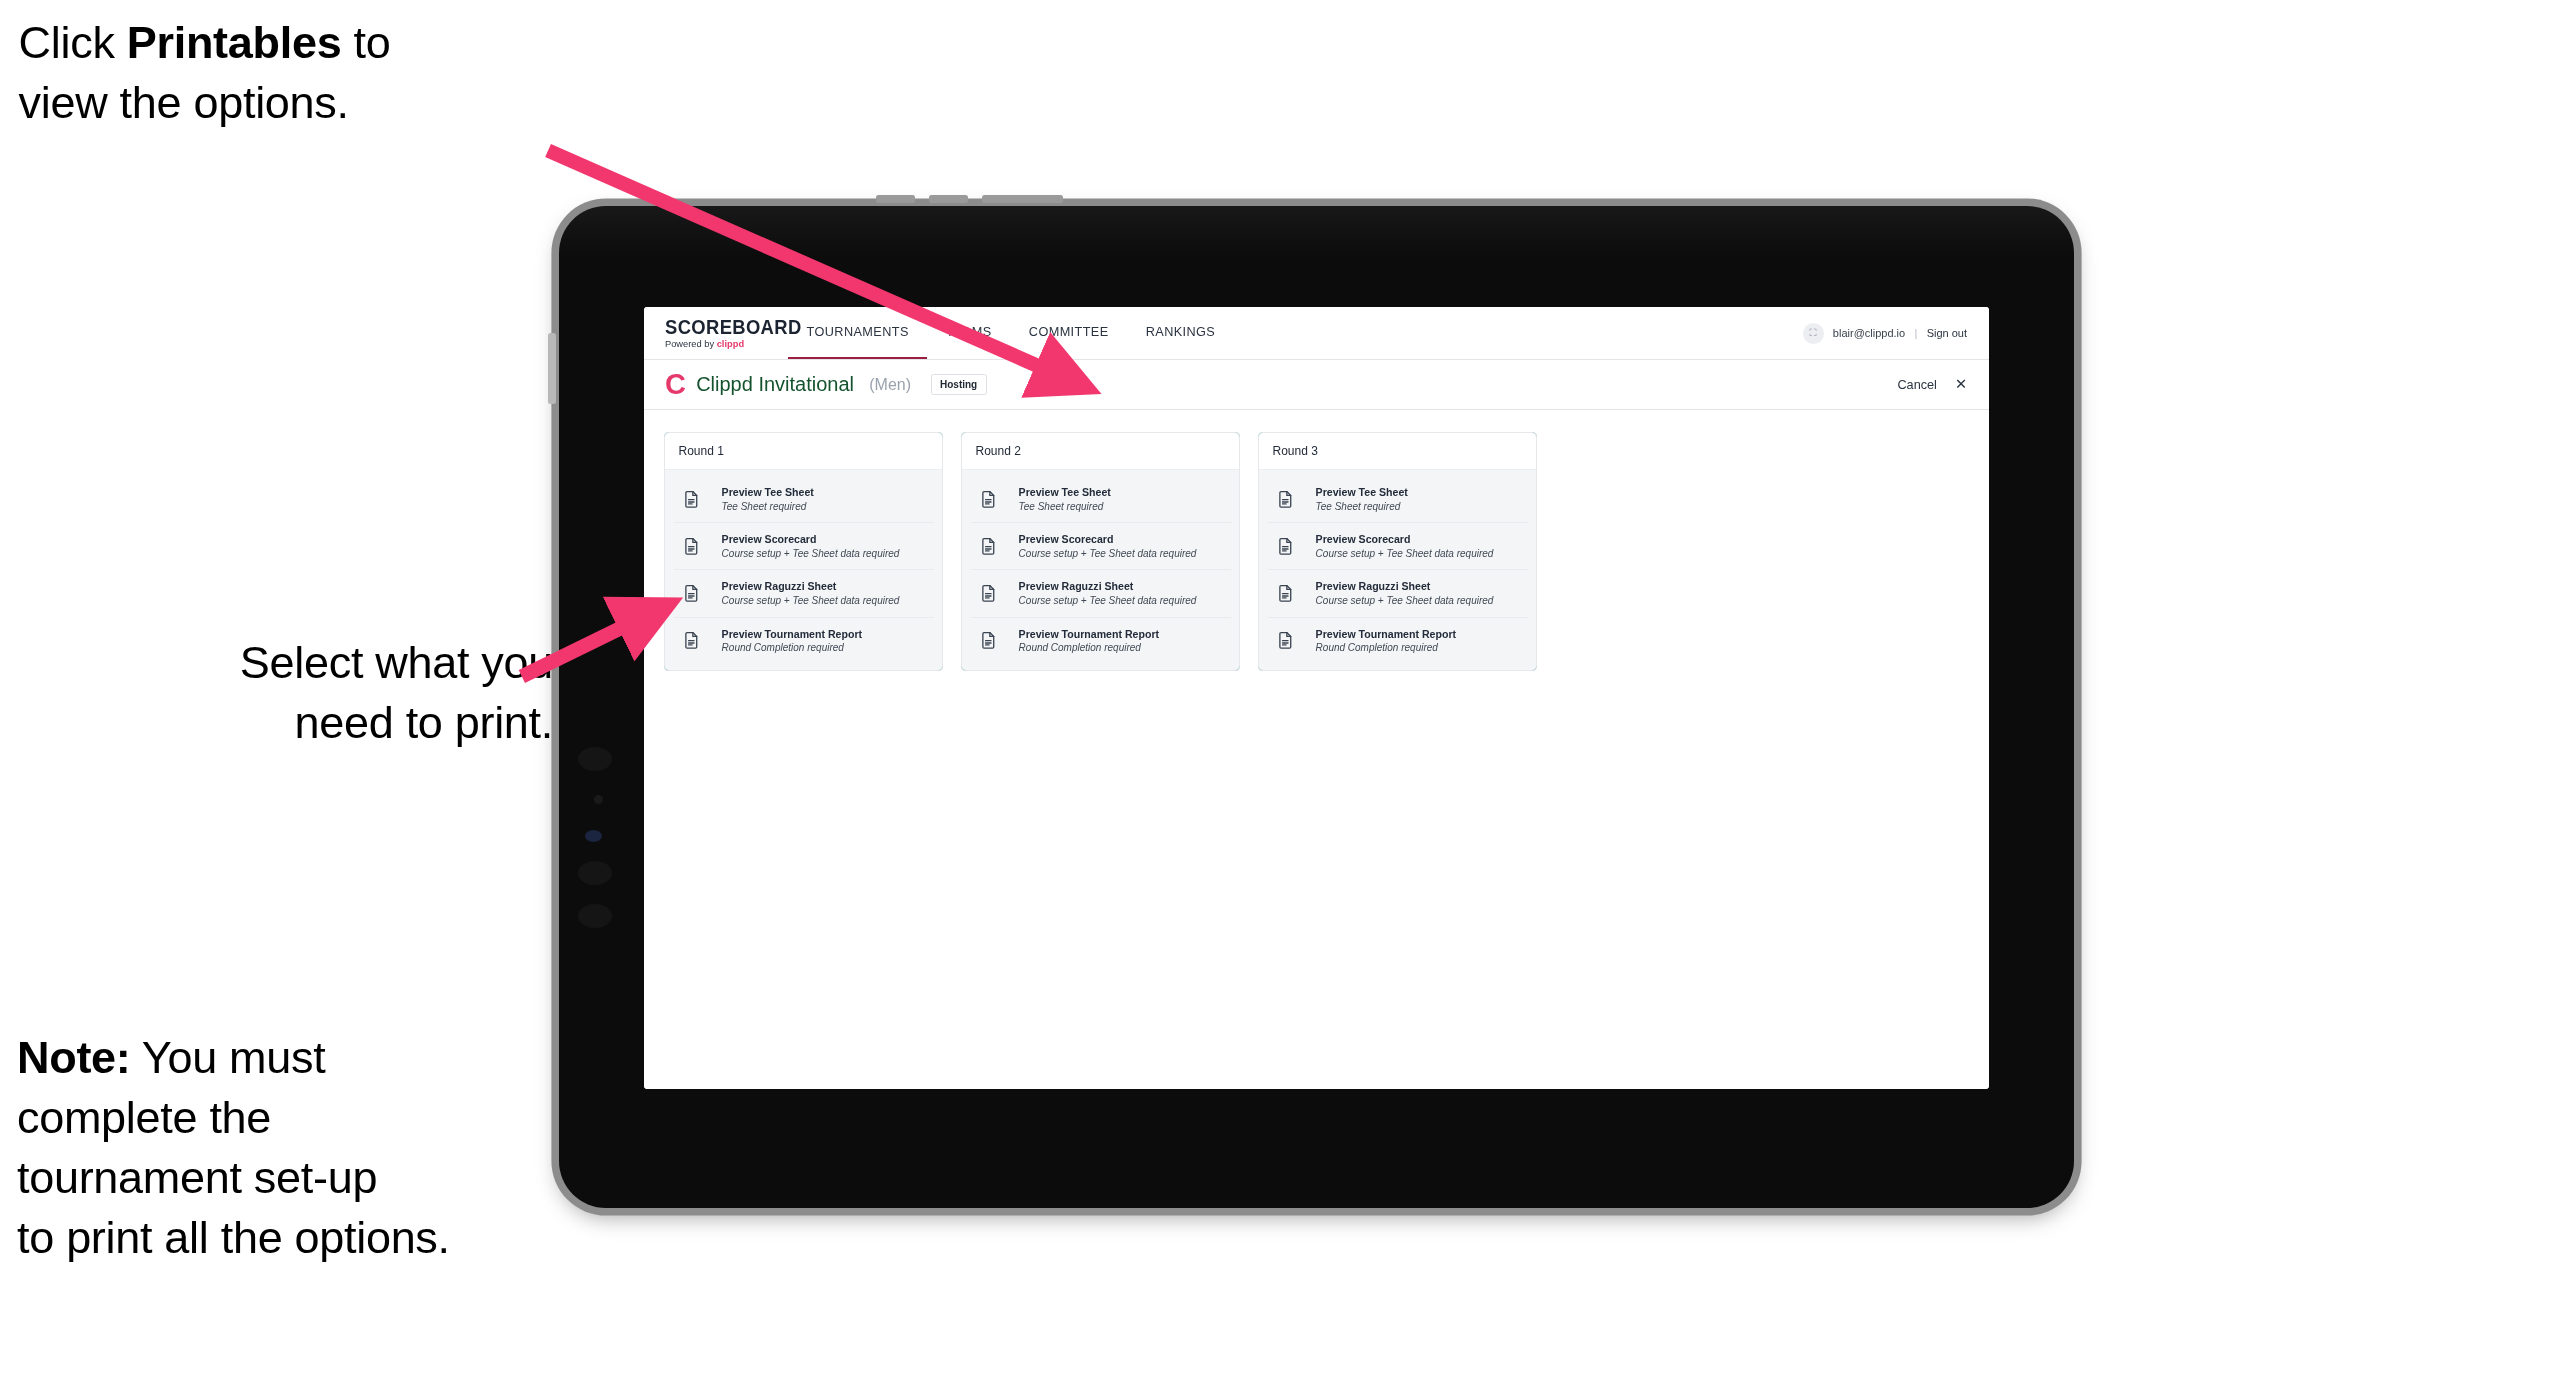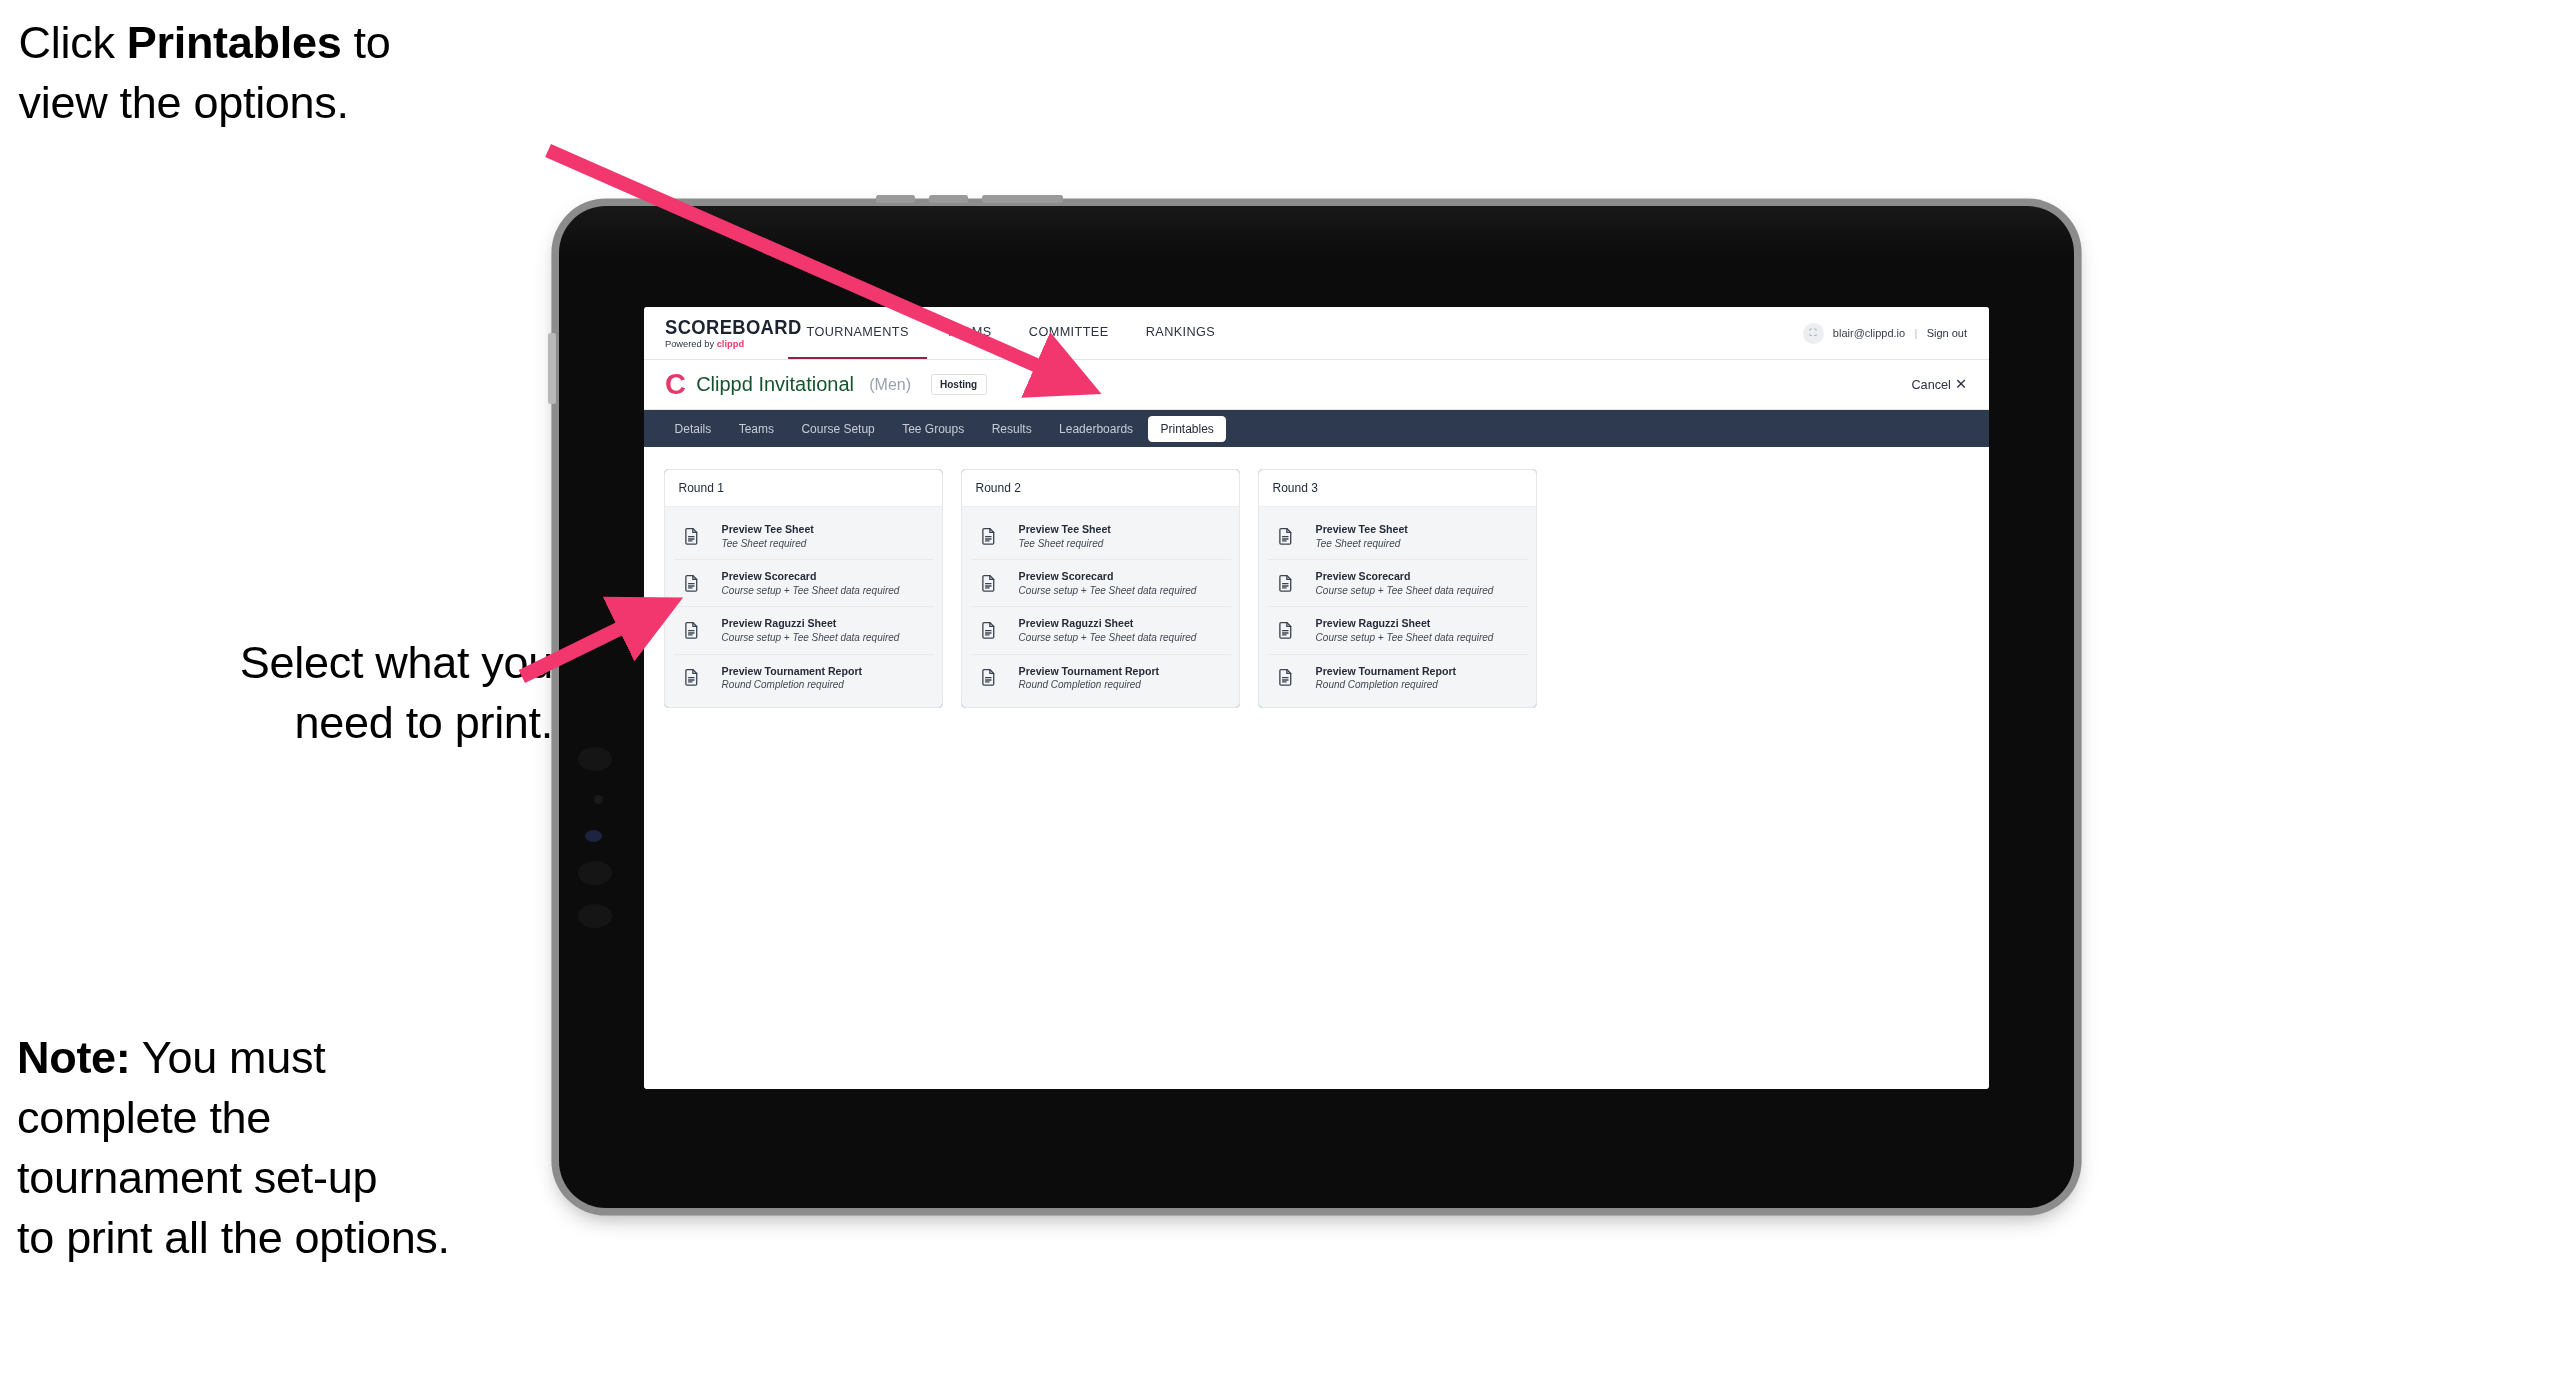--- a/index.html
+++ b/index.html
@@ -133,21 +133,21 @@
     letter-spacing:-0.8px;
   }
   .tname{font-size:20px;color:#14532d;}
   .tgender{font-size:16px;color:#9aa2ae;margin-left:4.2px;}
   .badge-hosting{
     margin-left:8.5px;
     border:0.8px solid #dcdfe4;border-radius:2.5px;
     padding:4.2px 8.5px;font-size:10px;font-weight:bold;color:#222a35;background:#fff;
   }
   .cancel-btn{
-    margin-left:auto;display:flex;align-items:center;gap:4px;
+    margin-left:auto;display:flex;align-items:center;gap:18px;
     font-size:12.7px;color:#2a3340;cursor:pointer;
   }
   .x-glyph{font-size:14.4px;line-height:1;}
 
   
   .secnav{
     height:37px;flex:none;background:#2e3a4f;
     display:flex;align-items:center;padding:0 18.6px;gap:3.4px;
   }
   .secnav-item{
@@ -237,29 +237,20 @@
       <div class="c-logo">C</div>
       <div class="tname">Clippd Invitational</div>
       <div class="tgender">(Men)</div>
       <div class="badge-hosting">Hosting</div>
       <div class="cancel-btn">
         <span>Cancel</span>
         <span class="x-glyph">✕</span>
       </div>
     </div>
 
-    <div class="secnav">
-      <div class="secnav-item">Details</div>
-      <div class="secnav-item">Teams</div>
-      <div class="secnav-item">Course Setup</div>
-      <div class="secnav-item">Tee Groups</div>
-      <div class="secnav-item">Results</div>
-      <div class="secnav-item">Leaderboards</div>
-      <div class="secnav-item active">Printables</div>
-    </div>
 
     <div class="content" id="rounds-container">
 
     <div class="round-col">
           <div class="round-head">Round 1</div>
           <div class="round-body">
             <div class="doc-row">
               <span style="display: flex;">
                 <svg class="doc-icon" viewBox="0 0 24 24" fill="none" stroke="currentColor" stroke-width="1.7" stroke-linecap="round" stroke-linejoin="round">
                   <path d="M14 2H6.5A1.5 1.5 0 0 0 5 3.5v17A1.5 1.5 0 0 0 6.5 22h11a1.5 1.5 0 0 0 1.5-1.5V7z"></path>

